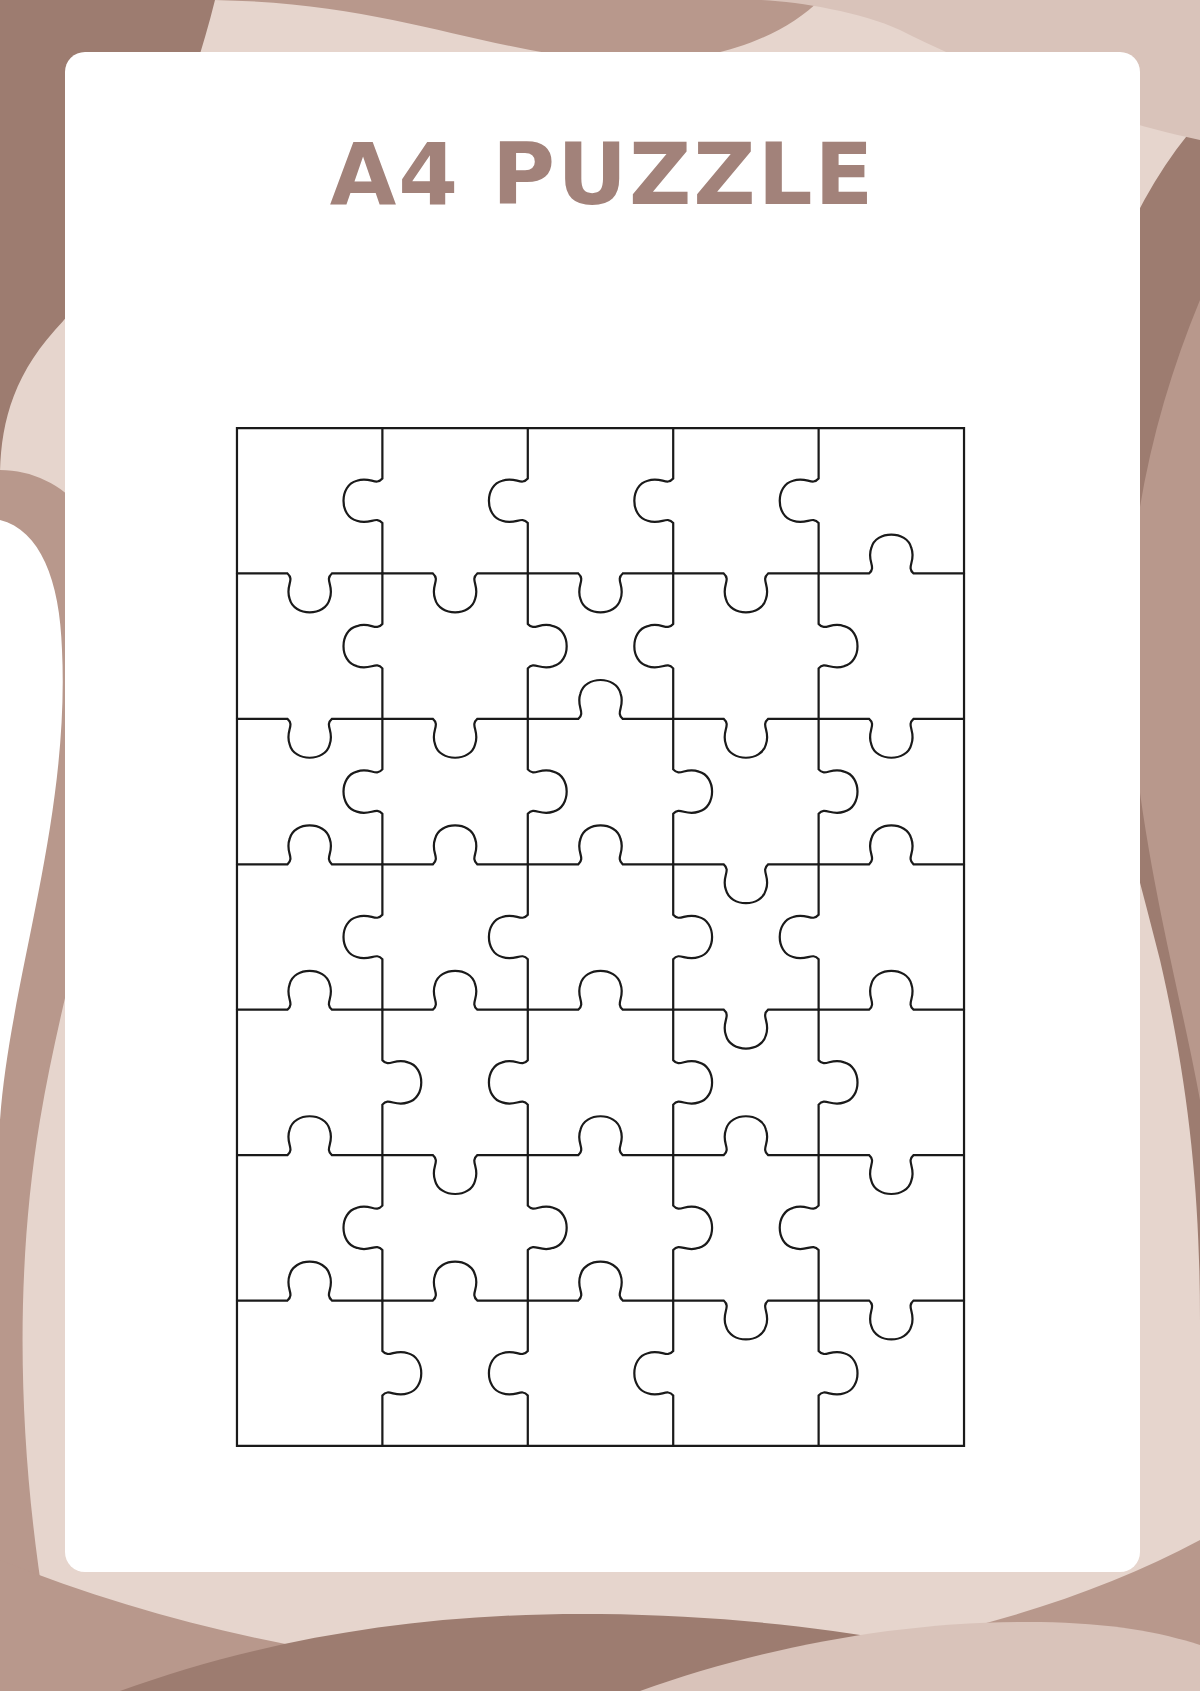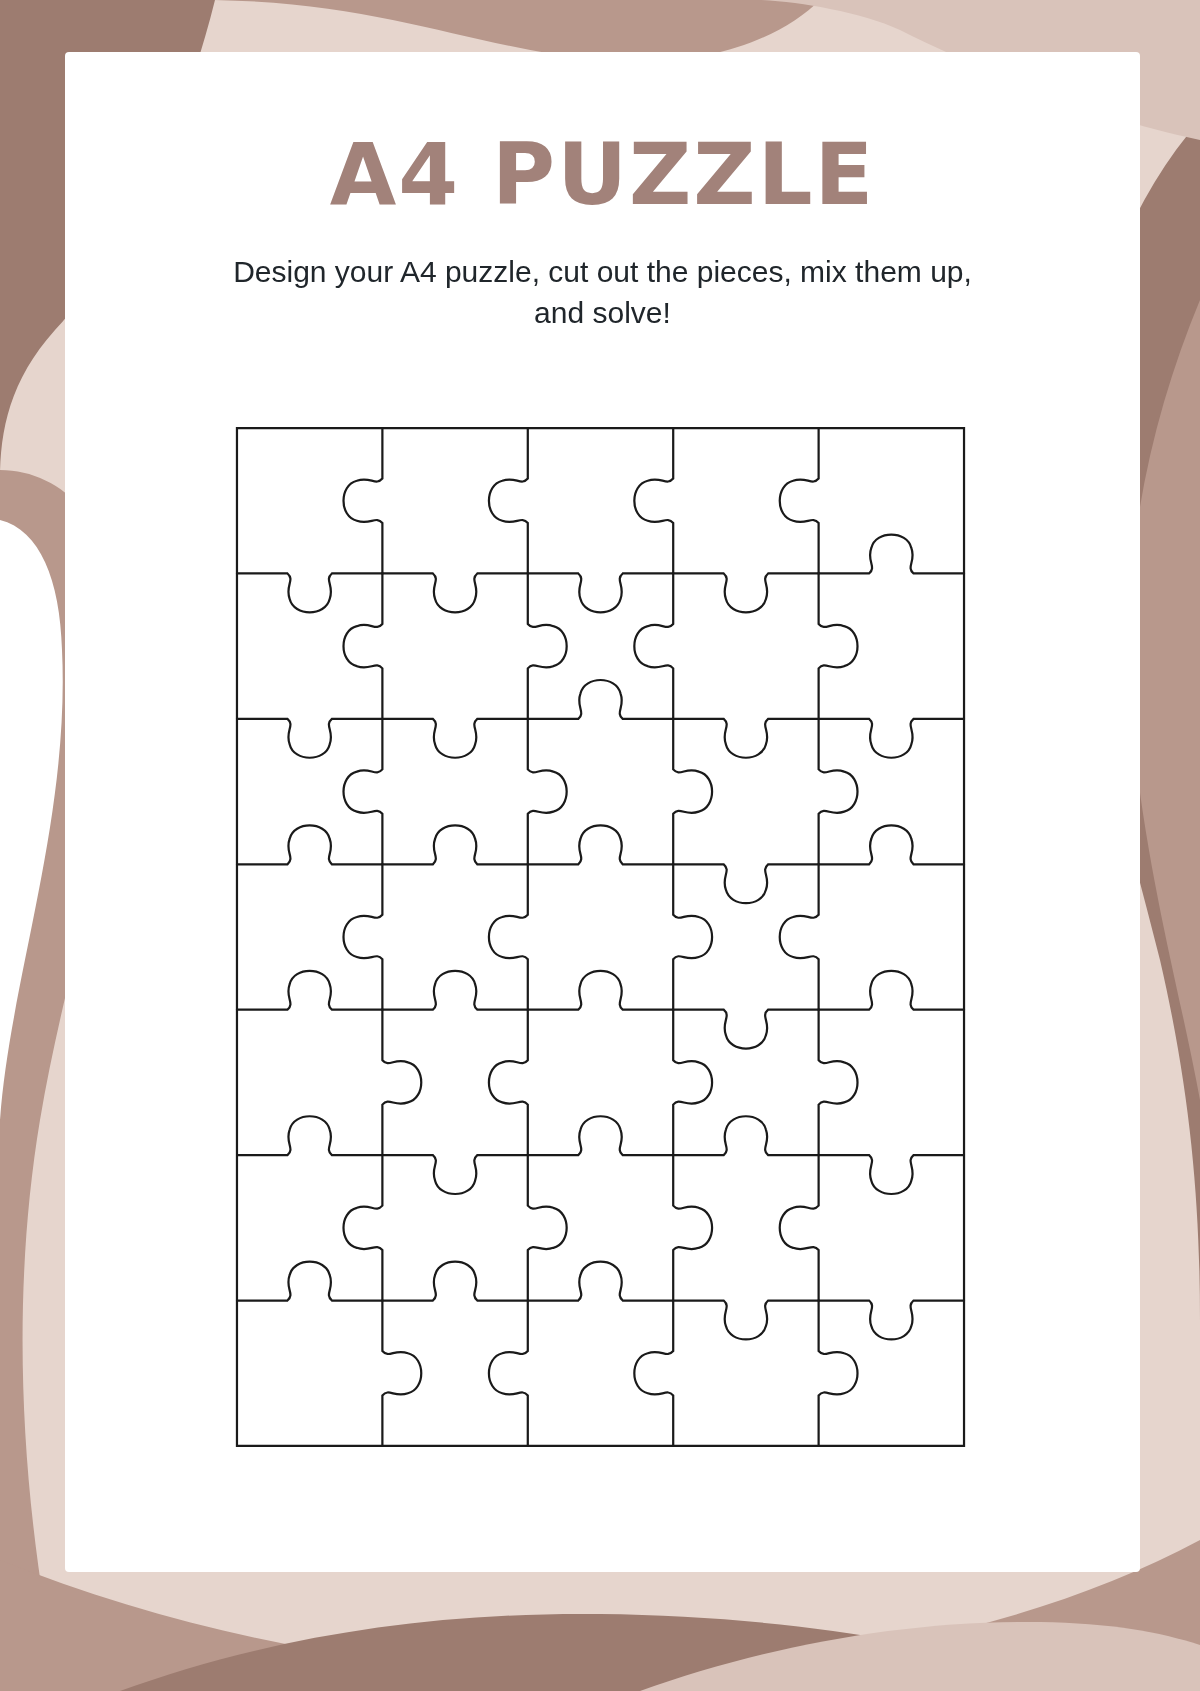--- a/index.html
+++ b/index.html
@@ -25,21 +25,21 @@
   }
 
   
   #page-card {
     position: absolute;
     left: 65px;
     top: 52px;
     width: 1075px;
     height: 1520px;
     background: #ffffff;
-    border-radius: 4px;
+    border-radius: 20px;
     z-index: 2;
   }
 
   #title {
     position: absolute;
     left: 0;
     right: 0;
     top: 72px;
     text-align: center;
     font-size: 86px;
@@ -88,21 +88,20 @@
   <path fill="#b8988c" d="M0,1560 C200,1640 420,1680 640,1672 C860,1664 1050,1620 1200,1540 L1200,1691 L0,1691 Z"></path>
   <path fill="#9d7c70" d="M120,1691 C260,1640 420,1612 600,1614 C800,1616 980,1650 1090,1691 Z"></path>
   <path fill="#d9c3ba" d="M640,1691 C760,1648 900,1620 1040,1622 C1110,1623 1160,1632 1200,1645 L1200,1691 Z"></path>
   <path fill="#d9c3ba" d="M760,0 L1200,0 L1200,140 C1100,120 980,70 900,30 C860,12 800,2 760,0 Z"></path>
 </svg>
 
 <div id="page-card">
 
   <div id="title">A4 PUZZLE</div>
 
-  <div id="subtitle">Design your A4 puzzle, cut out the pieces, mix them up, and solve!</div>
 
   <div id="puzzle-area">
     <svg id="puzzle-svg" viewBox="-6 -6 732 1020">
         <path d="M 0 0 L 720 0 L 720 1008 L 0 1008 Z" fill="none" stroke="#1a1a1a" stroke-width="2.2" stroke-linecap="round"></path>
         <path d="M 0 144 L 50 144 C 57.7 150.6 47.36 156.1 52.2 169.3 C 56.6 186.9 87.4 186.9 91.8 169.3 C 96.64 156.1 86.3 150.6 94 144 L 144 144" fill="none" stroke="#1a1a1a" stroke-width="2.2" stroke-linecap="round"></path>
         <path d="M 144 144 L 194 144 C 201.7 150.6 191.36 156.1 196.2 169.3 C 200.6 186.9 231.4 186.9 235.8 169.3 C 240.64 156.1 230.3 150.6 238 144 L 288 144" fill="none" stroke="#1a1a1a" stroke-width="2.2" stroke-linecap="round"></path>
         <path d="M 288 144 L 338 144 C 345.7 150.6 335.36 156.1 340.2 169.3 C 344.6 186.9 375.4 186.9 379.8 169.3 C 384.64 156.1 374.3 150.6 382 144 L 432 144" fill="none" stroke="#1a1a1a" stroke-width="2.2" stroke-linecap="round"></path>
         <path d="M 432 144 L 482 144 C 489.7 150.6 479.36 156.1 484.2 169.3 C 488.6 186.9 519.4 186.9 523.8 169.3 C 528.64 156.1 518.3 150.6 526 144 L 576 144" fill="none" stroke="#1a1a1a" stroke-width="2.2" stroke-linecap="round"></path>
         <path d="M 576 144 L 626 144 C 633.7 137.4 623.36 131.9 628.2 118.7 C 632.6 101.1 663.4 101.1 667.8 118.7 C 672.64 131.9 662.3 137.4 670 144 L 720 144" fill="none" stroke="#1a1a1a" stroke-width="2.2" stroke-linecap="round"></path>
         <path d="M 0 288 L 50 288 C 57.7 294.6 47.36 300.1 52.2 313.3 C 56.6 330.9 87.4 330.9 91.8 313.3 C 96.64 300.1 86.3 294.6 94 288 L 144 288" fill="none" stroke="#1a1a1a" stroke-width="2.2" stroke-linecap="round"></path>

